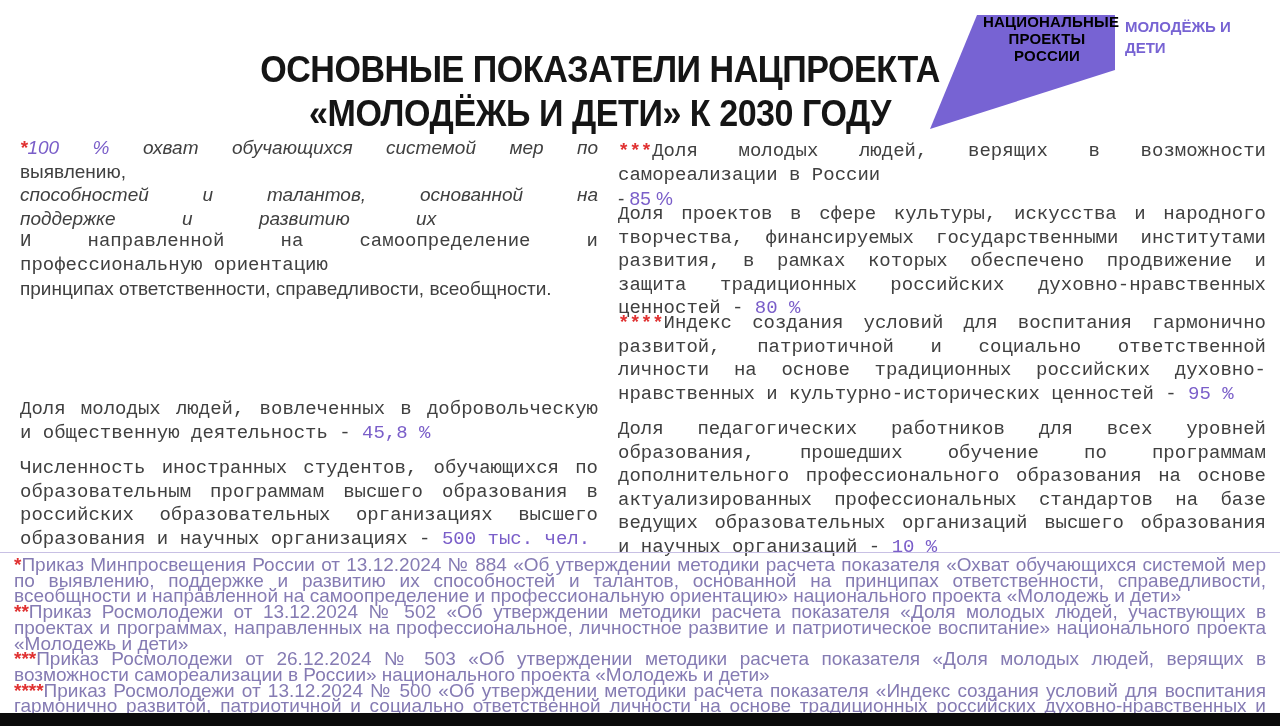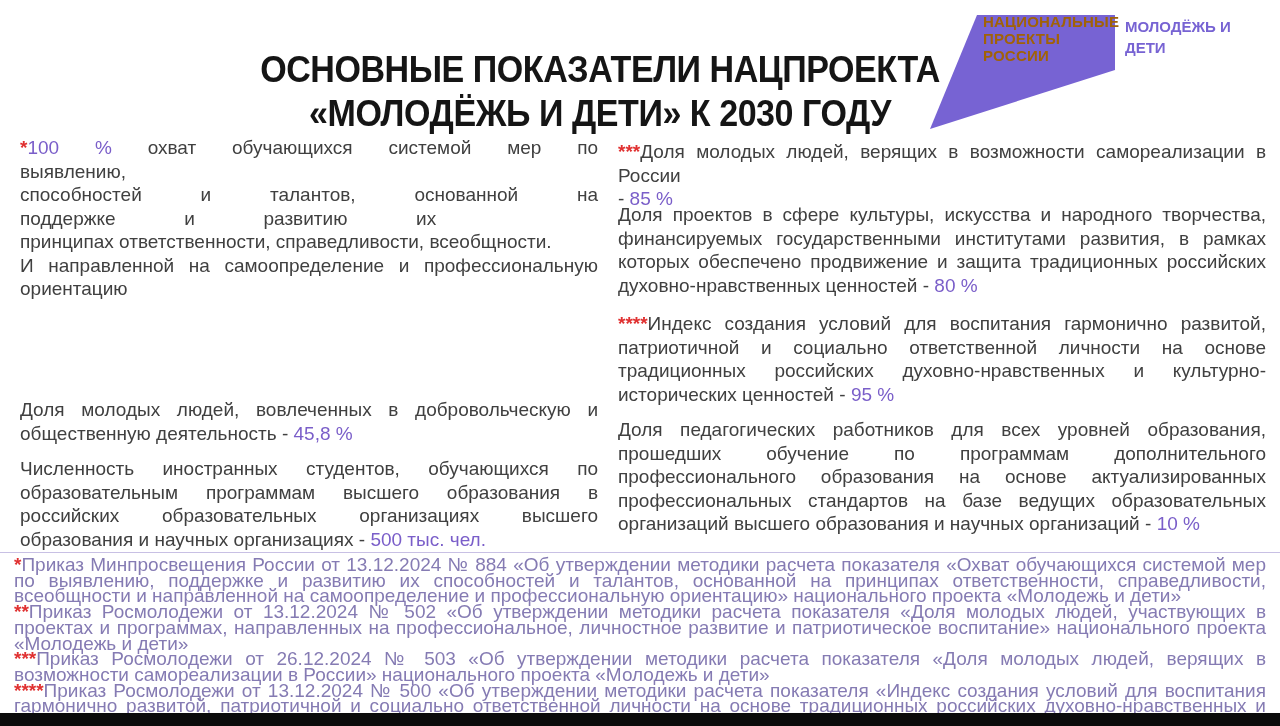--- a/index.html
+++ b/index.html
@@ -4,31 +4,31 @@
 <style>
   html,body{margin:0;padding:0;background:#ffffff;}
   .page{position:relative;width:1280px;height:726px;background:#ffffff;overflow:hidden;
         font-family:"Liberation Sans",sans-serif;color:#404040;}
 
   .title{position:absolute;left:20px;top:48px;width:1160px;text-align:center;
          font-weight:700;font-size:37px;line-height:44px;color:#151515;
          letter-spacing:-0.5px;transform:scaleX(0.92);transform-origin:50% 0;}
 
   .logo-shape{position:absolute;left:920px;top:10px;}
-  .brand-text{position:absolute;left:983px;top:13px;width:128px;text-align:left;
-              color:#a16207;font-weight:700;font-size:15px;line-height:17px;letter-spacing:.2px;}
+  .brand-text{position:absolute;left:983px;top:13px;width:128px;text-align:center;
+              color:#000000;font-weight:700;font-size:15px;line-height:17px;letter-spacing:.2px;}
   .project-name{position:absolute;left:1125px;top:16px;color:#7763d3;font-weight:700;
                 font-size:15px;line-height:21px;}
 
   .ind{position:absolute;font-size:19px;line-height:23.5px;}
   .left-col{left:20px;width:578px;}
   .right-col{left:618px;width:648px;}
-  .para{text-align:justify;}
+  .para{text-align:justify;font-family:Liberation Mono, monospace;}
   .line{text-align:justify;}
-  .stretch{text-align-last:justify;}
+  .stretch{text-align-last:justify;font-style:italic;}
   .w72{width:72%;}
   .mk{color:#e03131;font-weight:700;}
   .val{color:#7a5ec9;}
 
   .sep{position:absolute;left:0;top:552px;width:1280px;height:1px;background:#c8c0e4;}
   .footnotes{position:absolute;left:14px;top:557px;width:1252px;font-size:19px;
              line-height:15.7px;color:#857bb3;text-align:justify;}
   .fn{margin:0;}
   .bottom-bar{position:absolute;left:0;top:713px;width:1280px;height:13px;background:#0b0b0b;}
 </style>
@@ -55,22 +55,22 @@
     <div>ДЕТИ</div>
   </div>
 
   <div class="ind left-col" style="top:136px">
     <div class="line stretch">
       <span class="mk">*</span><span class="val">100</span> <span class="val">%</span> <span>охват обучающихся системой мер по</span>
     </div>
     <div class="line">выявлению,</div>
     <div class="line stretch">способностей и талантов, основанной на</div>
     <div class="line stretch w72">поддержке и развитию их</div>
+    <div class="line para">И направленной на самоопределение и профессиональную ориентацию</div>
     <div class="line">принципах ответственности, справедливости, всеобщности.</div>
-    <div class="line para">И направленной на самоопределение и профессиональную ориентацию</div>
   </div>
 
 
   <div class="ind left-col para" style="top:398px">
     <span>Доля молодых людей, вовлеченных в добровольческую и общественную деятельность - </span><span class="val">45,8 %</span>
   </div>
 
   <div class="ind left-col para" style="top:457px">
     <span>Численность иностранных студентов, обучающихся по образовательным программам высшего образования в российских образовательных организациях высшего образования и научных организациях - </span><span class="val">500 тыс. чел.</span>
   </div>

